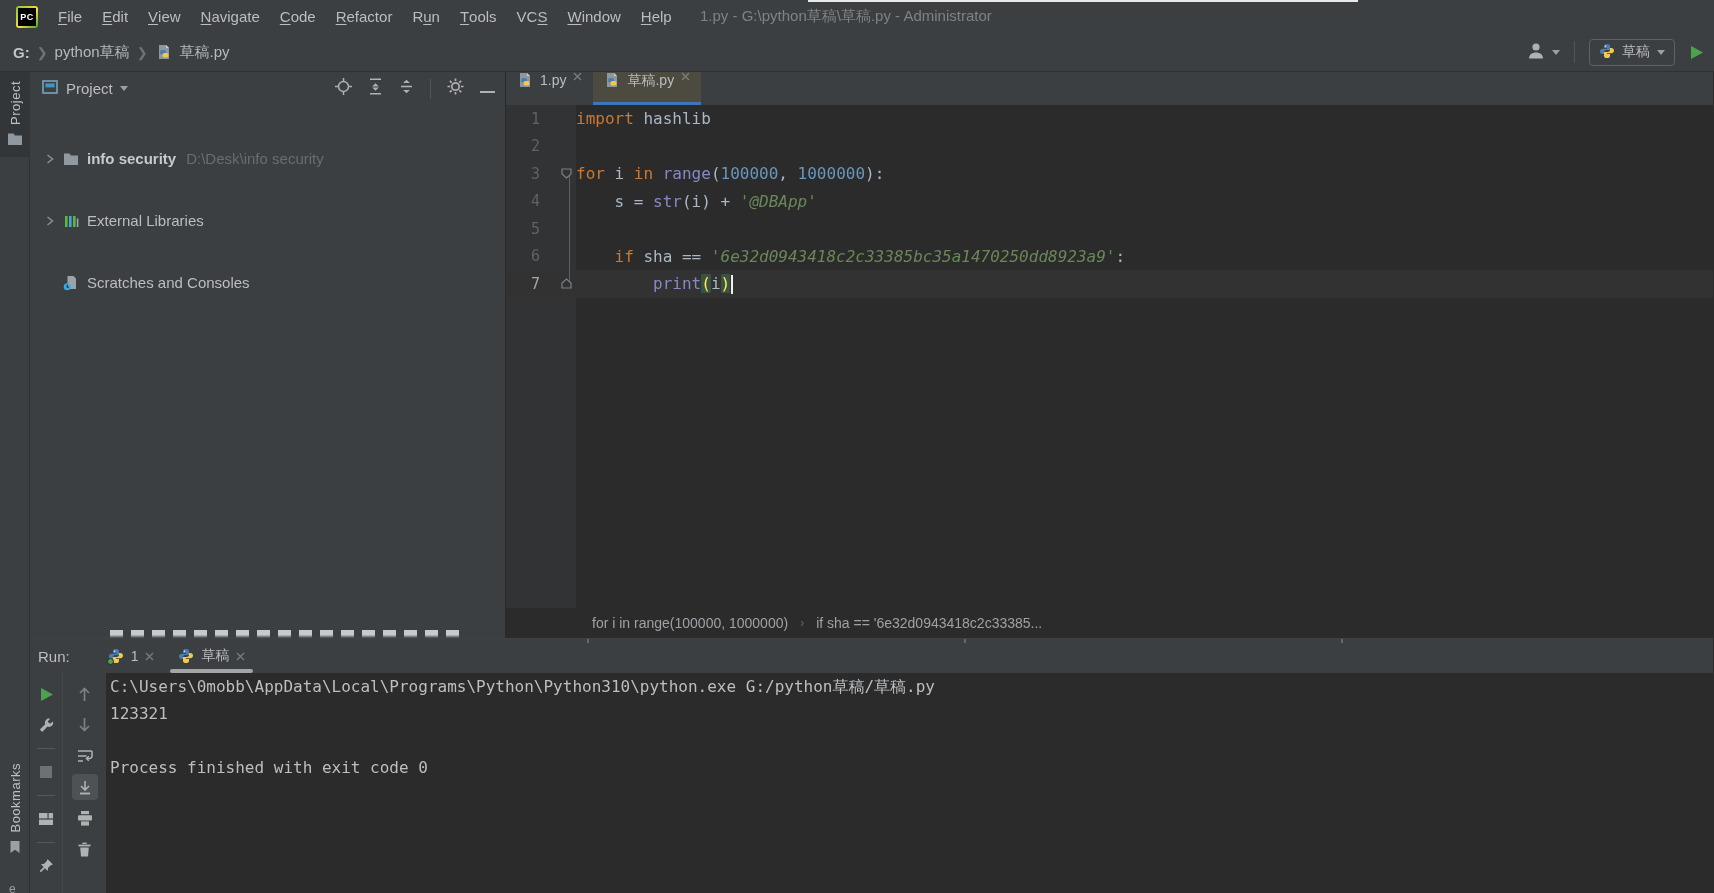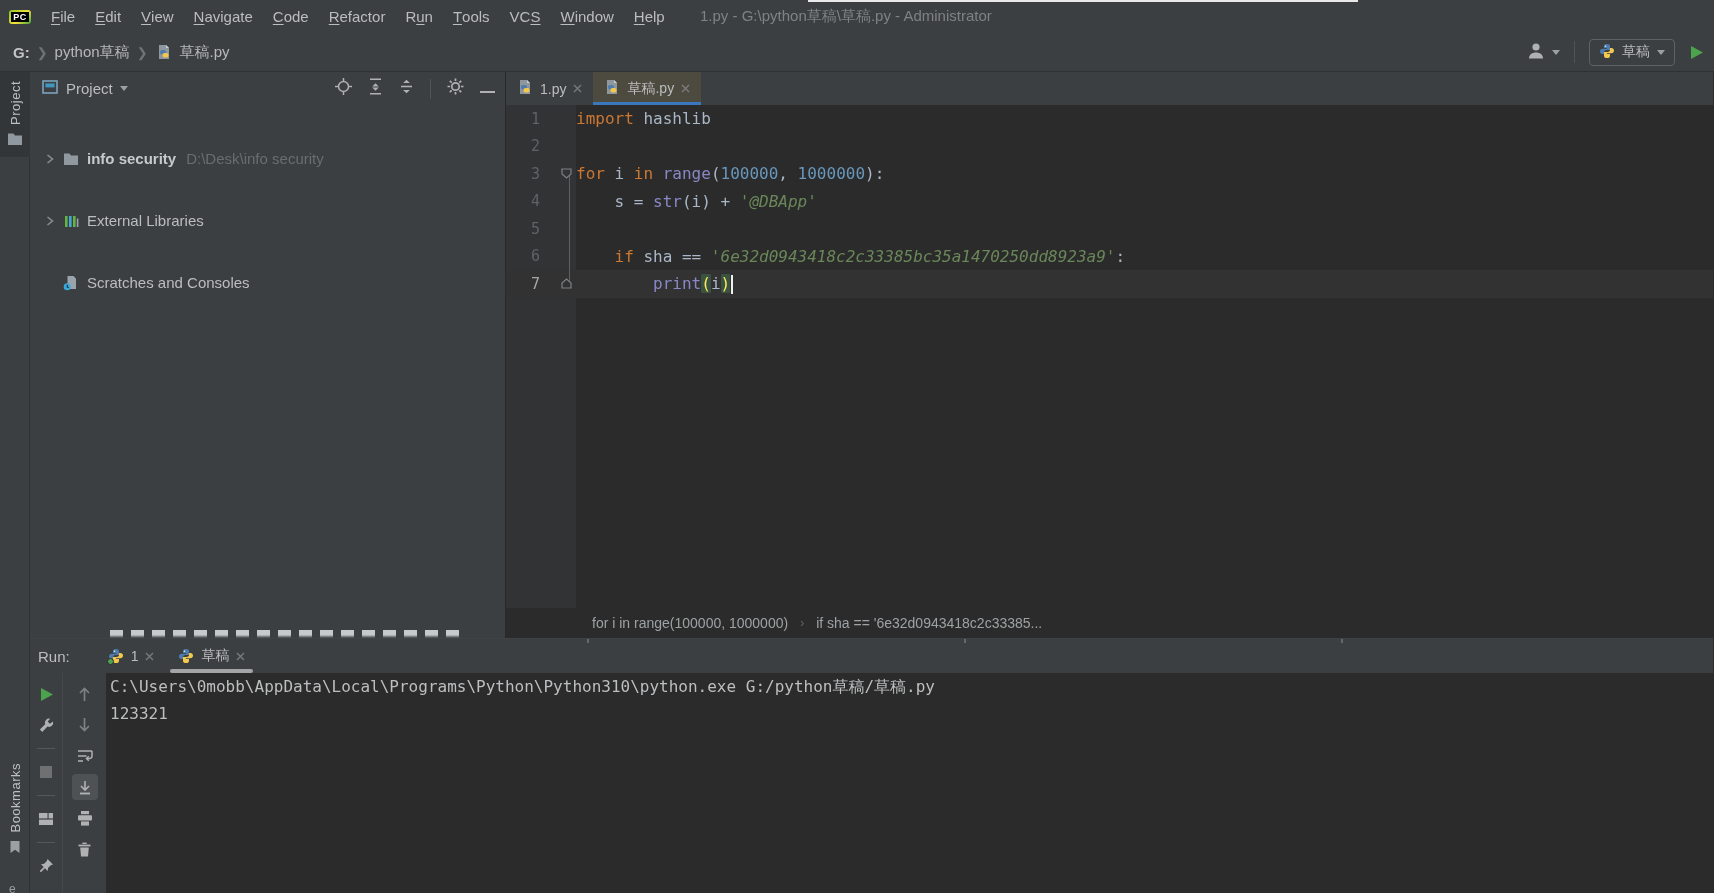--- a/index.html
+++ b/index.html
@@ -2,21 +2,21 @@
 <html><head>
 <meta charset="utf-8">
 <style>
   * { margin:0; padding:0; box-sizing:border-box; }
   html,body { width:1714px; height:893px; background:#2b2b2b; overflow:hidden;
               font-family:"Liberation Sans", sans-serif; -webkit-font-smoothing:antialiased; }
   .app { position:relative; width:1714px; height:893px; background:#2b2b2b; color:#bbbdbf; }
 
   
   .titlebar { position:relative; height:33px; background:#3c3f41; display:flex; align-items:center; }
-  .logo { width:22px; height:14px; margin:0 10px 0 9px; padding:2px; border-radius:3px;
+  .logo { width:22px; height:22px; margin:0 10px 0 16px; padding:2px; border-radius:3px;
           background:linear-gradient(135deg,#88c425,#f7e13a 55%,#3aa53a); }
   .logo-inner { width:100%; height:100%; background:#000; color:#fff; font-size:9px; font-weight:bold;
                 display:flex; align-items:center; justify-content:center; letter-spacing:.5px; }
   .menus { display:flex; align-items:center; height:100%; }
   .menu-item { padding:0 10px; height:100%; display:flex; align-items:center; font-size:15px; color:#bbbdbf; cursor:default; }
   .menu-item u { text-decoration:underline; text-underline-offset:2px; }
   .win-title { position:absolute; left:700px; top:0; height:33px; display:flex; align-items:center;
                font-size:15px; color:#7f8285; white-space:nowrap; }
   .top-artifact { position:absolute; left:808px; top:0; width:550px; height:2px; background:#e9e9e9; }
 
@@ -60,21 +60,21 @@
   .tree-icon { width:18px; display:flex; justify-content:center; margin-right:7px; }
   .tree-name.bold { font-weight:bold; color:#c7cacc; }
   .tree-path { color:#696d70; margin-left:10px; }
   .clipped-tree-row { position:absolute; bottom:0; left:80px; width:350px; height:8px; overflow:hidden; opacity:.9;
     background:repeating-linear-gradient(90deg,#d7dadc 0 13px, transparent 13px 21px);
     -webkit-mask-image:linear-gradient(180deg,#000 60%,transparent); mask-image:linear-gradient(180deg,#000 60%,transparent); }
 
   
   .editor { flex:1; display:flex; flex-direction:column; background:#2b2b2b; min-width:0; }
   .tabbar { height:33px; background:#3c3f41; display:flex; align-items:stretch; flex:none; }
-  .etab { display:flex; align-items:center; gap:7px; padding:0 11px; font-size:14px; color:#bbbdbf; position:relative; cursor:default; }
+  .etab { display:flex; align-items:flex-start; gap:7px; padding:0 11px; font-size:14px; color:#bbbdbf; position:relative; cursor:default; }
   .etab.active { background:#4d4a40; }
   .etab.active::after { content:""; position:absolute; left:0; right:0; bottom:0; height:3px; background:#3a77bd; }
   .tab-close { display:flex; align-items:center; opacity:.8; }
 
   .code-wrap { position:relative; flex:1; background-image:linear-gradient(90deg,#313335 70px,#2b2b2b 70px); }
   .code-row { display:flex; height:27.5px; align-items:center; font-family:"DejaVu Sans Mono", monospace; font-size:16px; }
   .code-row.current { background:#323232; }
   .gutter-cell { width:70px; flex:none; display:flex; align-items:center; height:100%; position:relative; }
   .lnum { width:22px; padding-left:0; margin-left:12px; text-align:right; font-size:15px; color:#606366; }
   .code-row.current .lnum { color:#a4a6a8; }
@@ -482,19 +482,20 @@
                   <rect x="0.5" y="2.6" width="12" height="1.8" fill="#afb1b3"></rect>
                   <path d="M2.2 5.6h8.6l-.8 9H3z" fill="#afb1b3"></path>
                   <rect x="4.3" y="0.6" width="4.4" height="1.4" fill="#afb1b3"></rect>
                 </svg>
               </div>
             </div>
           <div class="console" id="console">
               <div class="console-line">C:\Users\0mobb\AppData\Local\Programs\Python\Python310\python.exe G:/python草稿/草稿.py</div>
               <div class="console-line">123321</div>
               <div class="console-line"></div>
+              <div class="console-line">Process finished with exit code 0</div>
             </div>
         </div>
       </div>
 
     </div>
   </div>
 </div>
 
 </body></html>

